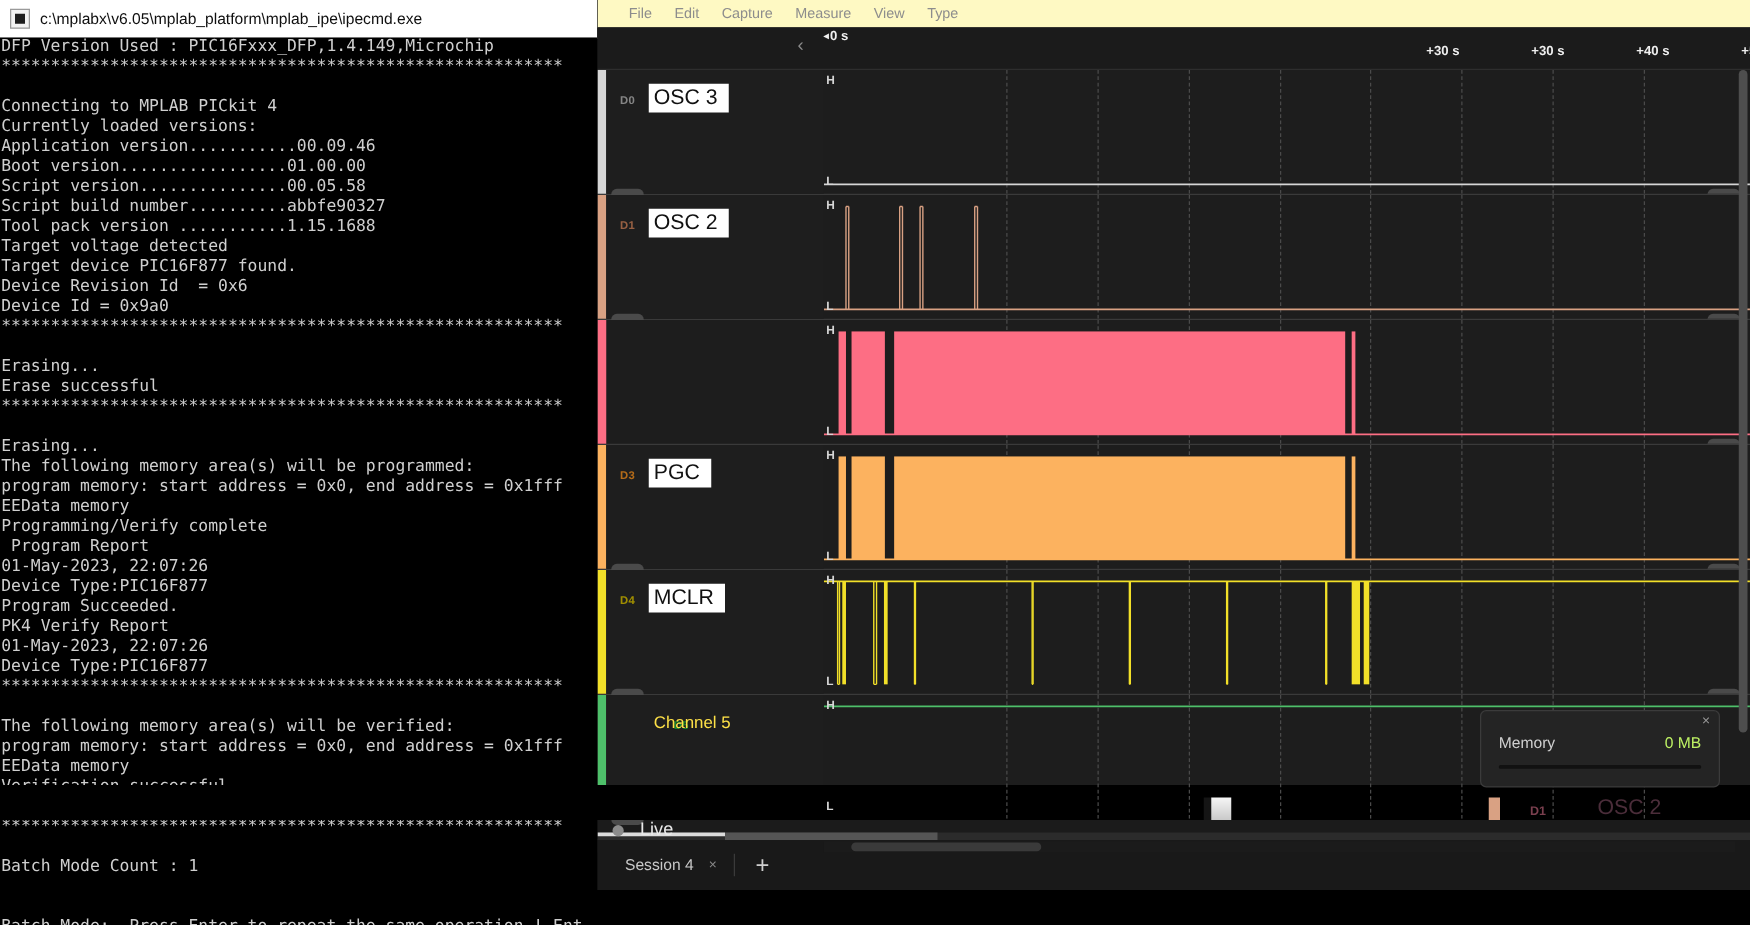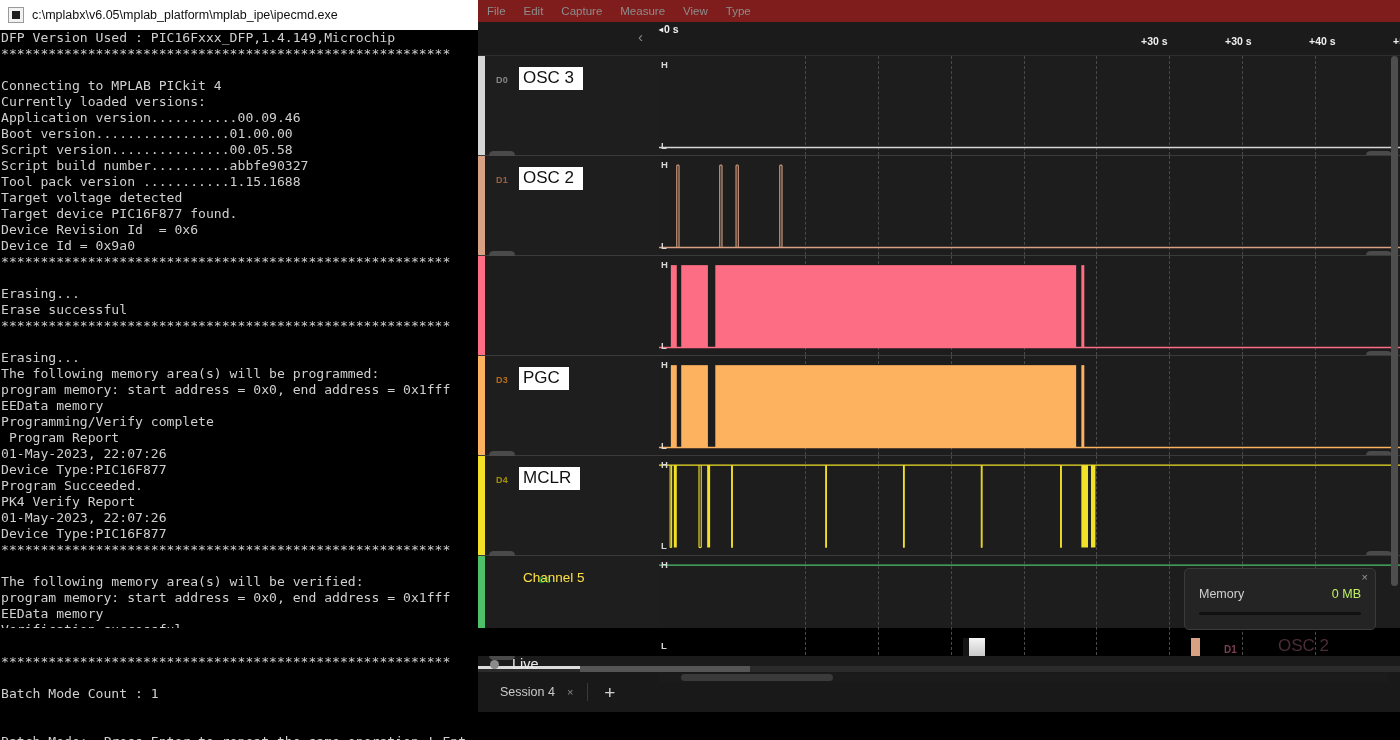--- a/index.html
+++ b/index.html
@@ -58,22 +58,22 @@
   .logic-app-icon .sq{
     position:absolute;left:1px;top:1px;width:13px;height:13px;
     background:#b95ab8;border-radius:3px;
   }
   .logic-app-icon .in{
     position:absolute;left:4px;top:4px;width:7px;height:7px;
     background:#2b2b3a;border-radius:1px;
   }
   .logic-title-text{font-size:12.5px;color:#111;white-space:nowrap;}
   .logic-menubar{
-    height:22px;background:#7f1d1d;display:flex;align-items:center;
-    padding-left:0;
+    height:22px;background:#fef9c3;display:flex;align-items:center;
+    padding-left:16px;
   }
   .logic-menubar .mi{
     font-size:11.5px;color:#8d8d8d;padding:0 9px;cursor:default;
     white-space:nowrap;
   }
   .logic-main{
     position:relative;background:#1b1b1b;
     height:660px;
   }
 

